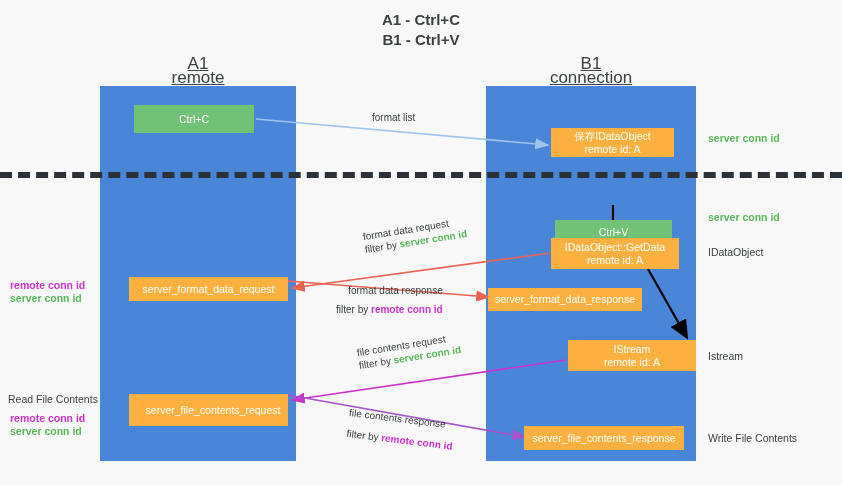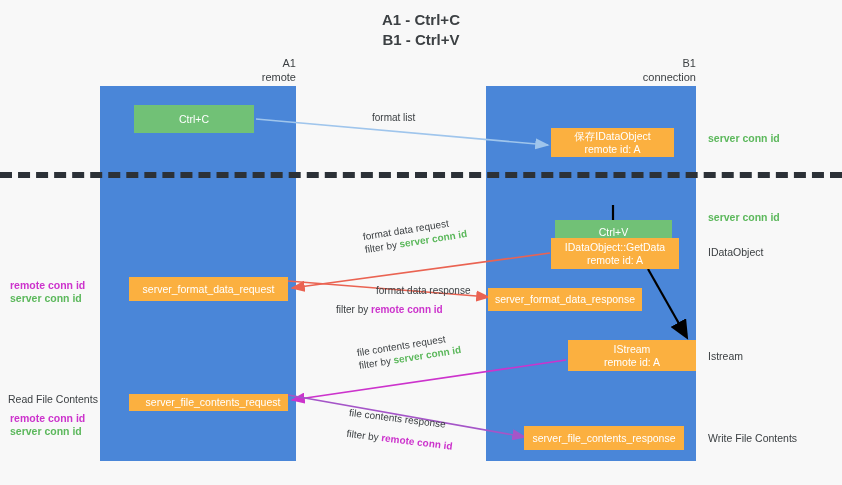--- a/index.html
+++ b/index.html
@@ -10,21 +10,21 @@
     position:relative;overflow:hidden;
     color:#3c4043;
   }
   #stage{position:absolute;left:0;top:0;width:842px;height:485px;}
   svg#wires{position:absolute;left:0;top:0;width:842px;height:485px;pointer-events:none;}
 
   .lane{position:absolute;background:#4a86d8;}
   .lane-a{left:100px;top:86px;width:196px;height:375px;}
   .lane-b{left:486px;top:86px;width:210px;height:375px;}
 
-  .lane-head{position:absolute;text-align:right;font-size:11px;line-height:13.5px;color:#3c4043;}
+  .lane-head{position:absolute;text-align:center;font-size:17px;line-height:13.5px;color:#3c4043;text-decoration:underline;}
   .lane-head .l1{display:block;}
   .lane-head .l2{display:block;}
   .head-a{left:100px;top:57px;width:196px;}
   .head-b{left:486px;top:57px;width:210px;}
 
   .title{position:absolute;left:0;top:10px;width:842px;text-align:center;font-size:15px;line-height:20px;color:#3c4043;font-weight:bold;}
 
   .box{position:absolute;box-sizing:border-box;display:flex;flex-direction:column;
        align-items:center;justify-content:center;color:#fff;font-size:10.5px;line-height:13px;text-align:center;}
   .box-green{background:#71c176;}
@@ -106,21 +106,21 @@
   <div class="dashline"></div>
 
   <div class="box box-green" style="left:134px;top:105px;width:120px;height:28px;">
     <span>Ctrl+C</span>
   </div>
 
   <div class="box box-orange" style="left:129px;top:277px;width:159px;height:24px;">
     <span>server_format_data_request</span>
   </div>
 
-  <div class="box box-orange" style="left:129px;top:394px;width:159px;height:17px;padding-left:9px;">
+  <div class="box box-orange" style="left:129px;top:394px;width:159px;height:32px;padding-left:9px;">
     <span>server_file_contents_request</span>
   </div>
 
   <div class="box box-orange" style="left:551px;top:128px;width:123px;height:29px;">
     <span>保存IDataObject</span>
     <span>remote id: A</span>
   </div>
 
   <div class="box box-green" style="left:555px;top:180px;width:117px;height:25px;margin-top:40px;">
     <span>Ctrl+V</span>
@@ -147,21 +147,21 @@
   <div class="edge-label" style="left:372px;top:111px;">
     <span>format list</span>
   </div>
 
   <div class="edge-label rot-up" style="left:366px;top:230px;">
     <div>format data request</div>
     <div><span>filter by </span><span class="hl-server">server conn id</span></div>
   </div>
 
   <div class="edge-label" style="left:336px;top:284px;">
-    <div style="text-align:left;margin-left:40px;">format data response</div>
+    <div style="text-align:right;">format data response</div>
     <div style="margin-top:6px;"><span>filter by </span><span class="hl-remote">remote conn id</span></div>
   </div>
 
   <div class="edge-label rot-up" style="left:360px;top:346px;">
     <div>file contents request</div>
     <div><span>filter by </span><span class="hl-server">server conn id</span></div>
   </div>
 
   <div class="edge-label rot-dn" style="left:350px;top:406px;">
     <div>file contents response</div>

